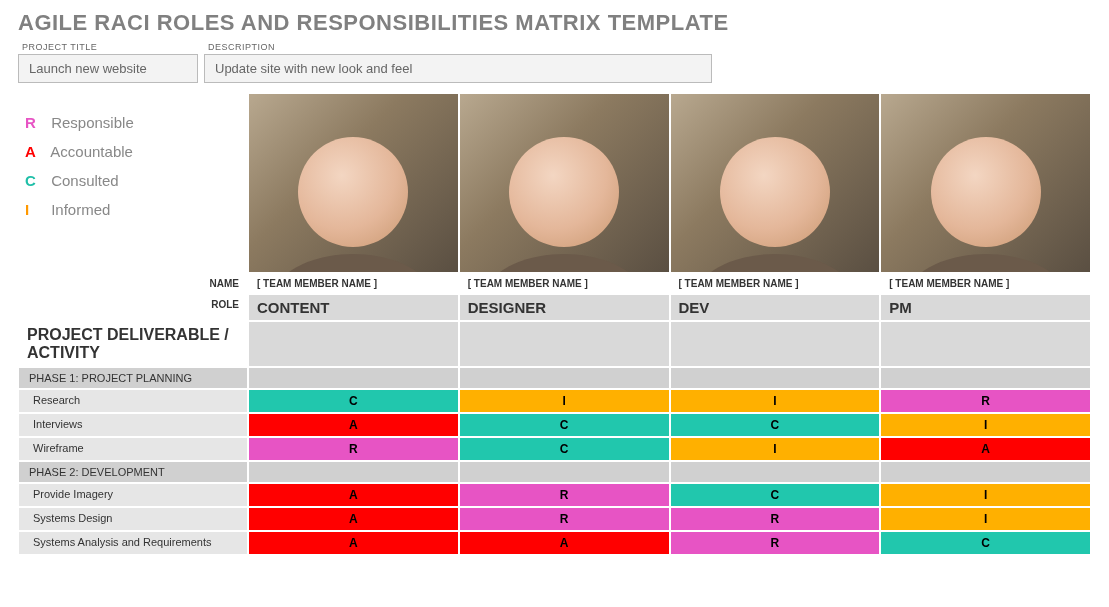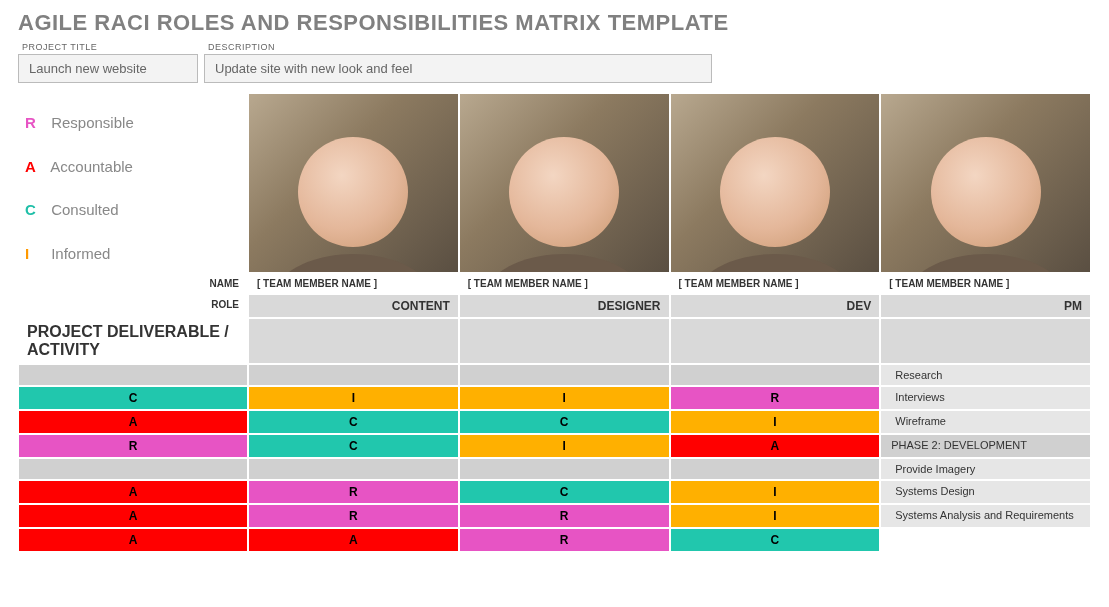--- a/index.html
+++ b/index.html
@@ -9,35 +9,35 @@
   .meta-row { display: flex; gap: 6px; margin-bottom: 10px; }
   .meta-col { display: flex; flex-direction: column; }
   .meta-label { font-size: 9px; color: #666; letter-spacing: .5px; margin-bottom: 2px; padding-left: 4px; }
   .meta-field { border: 1px solid #bbb; background: #f3f3f3; padding: 6px 10px; font-size: 13px; color: #666; }
   .meta-col.pt .meta-field { width: 180px; }
   .meta-col.desc .meta-field { width: 508px; }
 
   .grid { display: grid; grid-template-columns: 230px repeat(4, 1fr); border-collapse: collapse; }
   .grid > div { border: 1px solid #fff; }
 
-  .legend { grid-column: 1; grid-row: 1; padding: 20px 10px 10px 6px; display: flex; flex-direction: column; gap: 18px; justify-content: space-between; }
+  .legend { grid-column: 1; grid-row: 1; padding: 20px 10px 10px 6px; display: flex; flex-direction: column; gap: 12px; }
   .legend-item { font-size: 15px; color: #888; }
   .legend-item .letter { font-weight: bold; display: inline-block; width: 22px; }
   .c-R { color: #e754c4; }
   .c-A { color: #ff0000; }
   .c-C { color: #1fbfa8; }
   .c-I { color: #ff9900; }
 
   .photo { grid-row: 1; background: linear-gradient(135deg,#b8a88f 0%,#8c7a60 40%,#5a4f42 100%); position: relative; overflow: hidden; height: 180px; }
   .photo::after { content:""; position:absolute; left:50%; top:55%; width:110px; height:110px; border-radius:50%; background: radial-gradient(circle at 40% 35%, #f3d6c2 0%, #e4b79a 55%, #c9976f 100%); transform: translate(-50%,-50%); }
   .photo::before { content:""; position:absolute; left:50%; top:90%; width:160px; height:90px; border-radius:50% 50% 0 0; background:#6b5a4a; transform: translate(-50%,0); }
 
   .hdr-label { text-align: right; font-weight: bold; font-size: 10px; padding: 4px 8px; color:#333; }
   .hdr-val { font-weight: bold; font-size: 10px; padding: 4px 8px; color:#333; background:#fff; }
-  .role-val { font-weight: bold; font-size: 12px; padding: 4px 8px; background:#d9d9d9; color:#333;text-align:right; }
+  .role-val { font-weight: bold; font-size: 15px; padding: 4px 8px; background:#d9d9d9; color:#333; }
   .pda { font-weight: bold; font-size: 16px; padding: 4px 8px; background:#fff; color:#333; }
   .pda-blank { background:#d9d9d9; }
 
   .phase { background:#d0d0d0; font-size: 11px; padding: 4px 10px; color:#333; }
   .phase-blank { background:#d0d0d0; }
 
   .activity { background:#e6e6e6; font-size: 11px; padding: 4px 14px; color:#333; }
   .cell { text-align: center; font-weight: bold; font-size: 12px; padding: 4px 0; }
   .bg-R { background:#e754c4; color:#000; }
   .bg-A { background:#ff0000; color:#000; }
@@ -80,20 +80,21 @@
       <div class="hdr-label">ROLE</div>
       <div class="role-val">CONTENT</div>
       <div class="role-val">DESIGNER</div>
       <div class="role-val">DEV</div>
       <div class="role-val">PM</div>
       <div class="pda">PROJECT DELIVERABLE / ACTIVITY</div>
       <div class="pda-blank"> </div>
       <div class="pda-blank"> </div>
       <div class="pda-blank"> </div>
       <div class="pda-blank"> </div>
+      <div class="phase">PHASE 1: PROJECT PLANNING</div>
       <div class="phase-blank"> </div>
       <div class="phase-blank"> </div>
       <div class="phase-blank"> </div>
       <div class="phase-blank"> </div>
       <div class="activity">Research</div>
       <div class="cell bg-C">C</div>
       <div class="cell bg-I">I</div>
       <div class="cell bg-I">I</div>
       <div class="cell bg-R">R</div>
       <div class="activity">Interviews</div>

